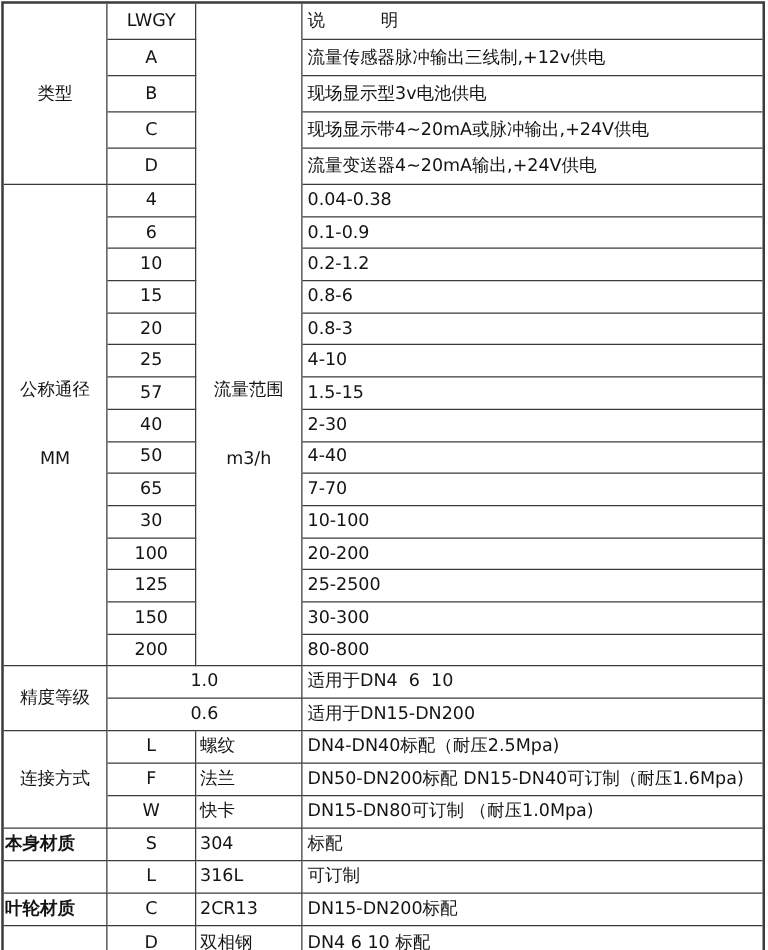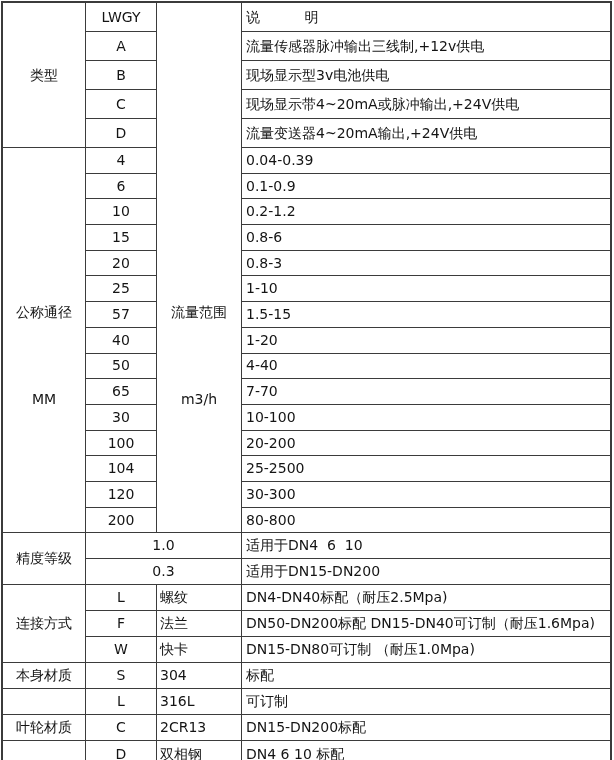--- a/index.html
+++ b/index.html
@@ -38,25 +38,25 @@
     overflow: hidden;
   }
   
   tr.h-type td   { height: 29px; }
   tr.h-dia td    { height: 25.7px; }
   tr.h-std td    { height: 26px; }
   
   .center  { text-align: center; }
   .pad3    { padding-left: 3px; }
   .pad4    { padding-left: 4px; }
-  .pad2    { padding-left: 13px; }
+  .pad2    { padding-left: 1px; font-weight: bold; }
   
   .nbr { border-right: none; }   
   .nbb { border-bottom: none; }  
-  .twoline div { line-height: 21px; margin-top: 32px; }
+  .twoline div { line-height: 21px; }
 </style>
 </head>
 <body>
 
 <div class="canvas">
   <table class="spec">
     <colgroup>
       <col style="width:83px">
       <col style="width:71px">
       <col style="width:85px">
@@ -90,86 +90,86 @@
     <tr class="h-dia">
       <td class="center twoline" rowspan="15">
         <div>公称通径</div>
         <div>MM</div>
       </td>
       <td class="center">4</td>
       <td class="center twoline" rowspan="15">
         <div>流量范围</div>
         <div>m3/h</div>
       </td>
-      <td class="pad4 nbr">0.04-0.39</td>
+      <td class="pad4 nbr">0.04-0.38</td>
     </tr>
     <tr class="h-dia">
       <td class="center">6</td>
       <td class="pad4 nbr">0.1-0.9</td>
     </tr>
     <tr class="h-dia">
       <td class="center">10</td>
       <td class="pad4 nbr">0.2-1.2</td>
     </tr>
     <tr class="h-dia">
       <td class="center">15</td>
       <td class="pad4 nbr">0.8-6</td>
     </tr>
     <tr class="h-dia">
       <td class="center">20</td>
       <td class="pad4 nbr">0.8-3</td>
     </tr>
     <tr class="h-dia">
       <td class="center">25</td>
-      <td class="pad4 nbr">1-10</td>
+      <td class="pad4 nbr">4-10</td>
     </tr>
     <tr class="h-dia">
       <td class="center">57</td>
       <td class="pad4 nbr">1.5-15</td>
     </tr>
     <tr class="h-dia">
       <td class="center">40</td>
-      <td class="pad4 nbr">1-20</td>
+      <td class="pad4 nbr">2-30</td>
     </tr>
     <tr class="h-dia">
       <td class="center">50</td>
       <td class="pad4 nbr">4-40</td>
     </tr>
     <tr class="h-dia">
       <td class="center">65</td>
       <td class="pad4 nbr">7-70</td>
     </tr>
     <tr class="h-dia">
       <td class="center">30</td>
       <td class="pad4 nbr">10-100</td>
     </tr>
     <tr class="h-dia">
       <td class="center">100</td>
       <td class="pad4 nbr">20-200</td>
     </tr>
     <tr class="h-dia">
-      <td class="center">104</td>
+      <td class="center">125</td>
       <td class="pad4 nbr">25-2500</td>
     </tr>
     <tr class="h-dia">
-      <td class="center">120</td>
+      <td class="center">150</td>
       <td class="pad4 nbr">30-300</td>
     </tr>
     <tr class="h-dia">
       <td class="center">200</td>
       <td class="pad4 nbr">80-800</td>
     </tr>
 
     <tr class="h-std">
       <td class="center" rowspan="2">精度等级</td>
       <td class="center" colspan="2">1.0</td>
       <td class="pad4 nbr">适用于DN4  6  10</td>
     </tr>
     <tr class="h-std">
-      <td class="center" colspan="2">0.3</td>
+      <td class="center" colspan="2">0.6</td>
       <td class="pad4 nbr">适用于DN15-DN200</td>
     </tr>
 
     <tr class="h-std">
       <td class="center" rowspan="3">连接方式</td>
       <td class="center">L</td>
       <td class="pad3">螺纹</td>
       <td class="pad4 nbr">DN4-DN40标配（耐压2.5Mpa)</td>
     </tr>
     <tr class="h-std">

